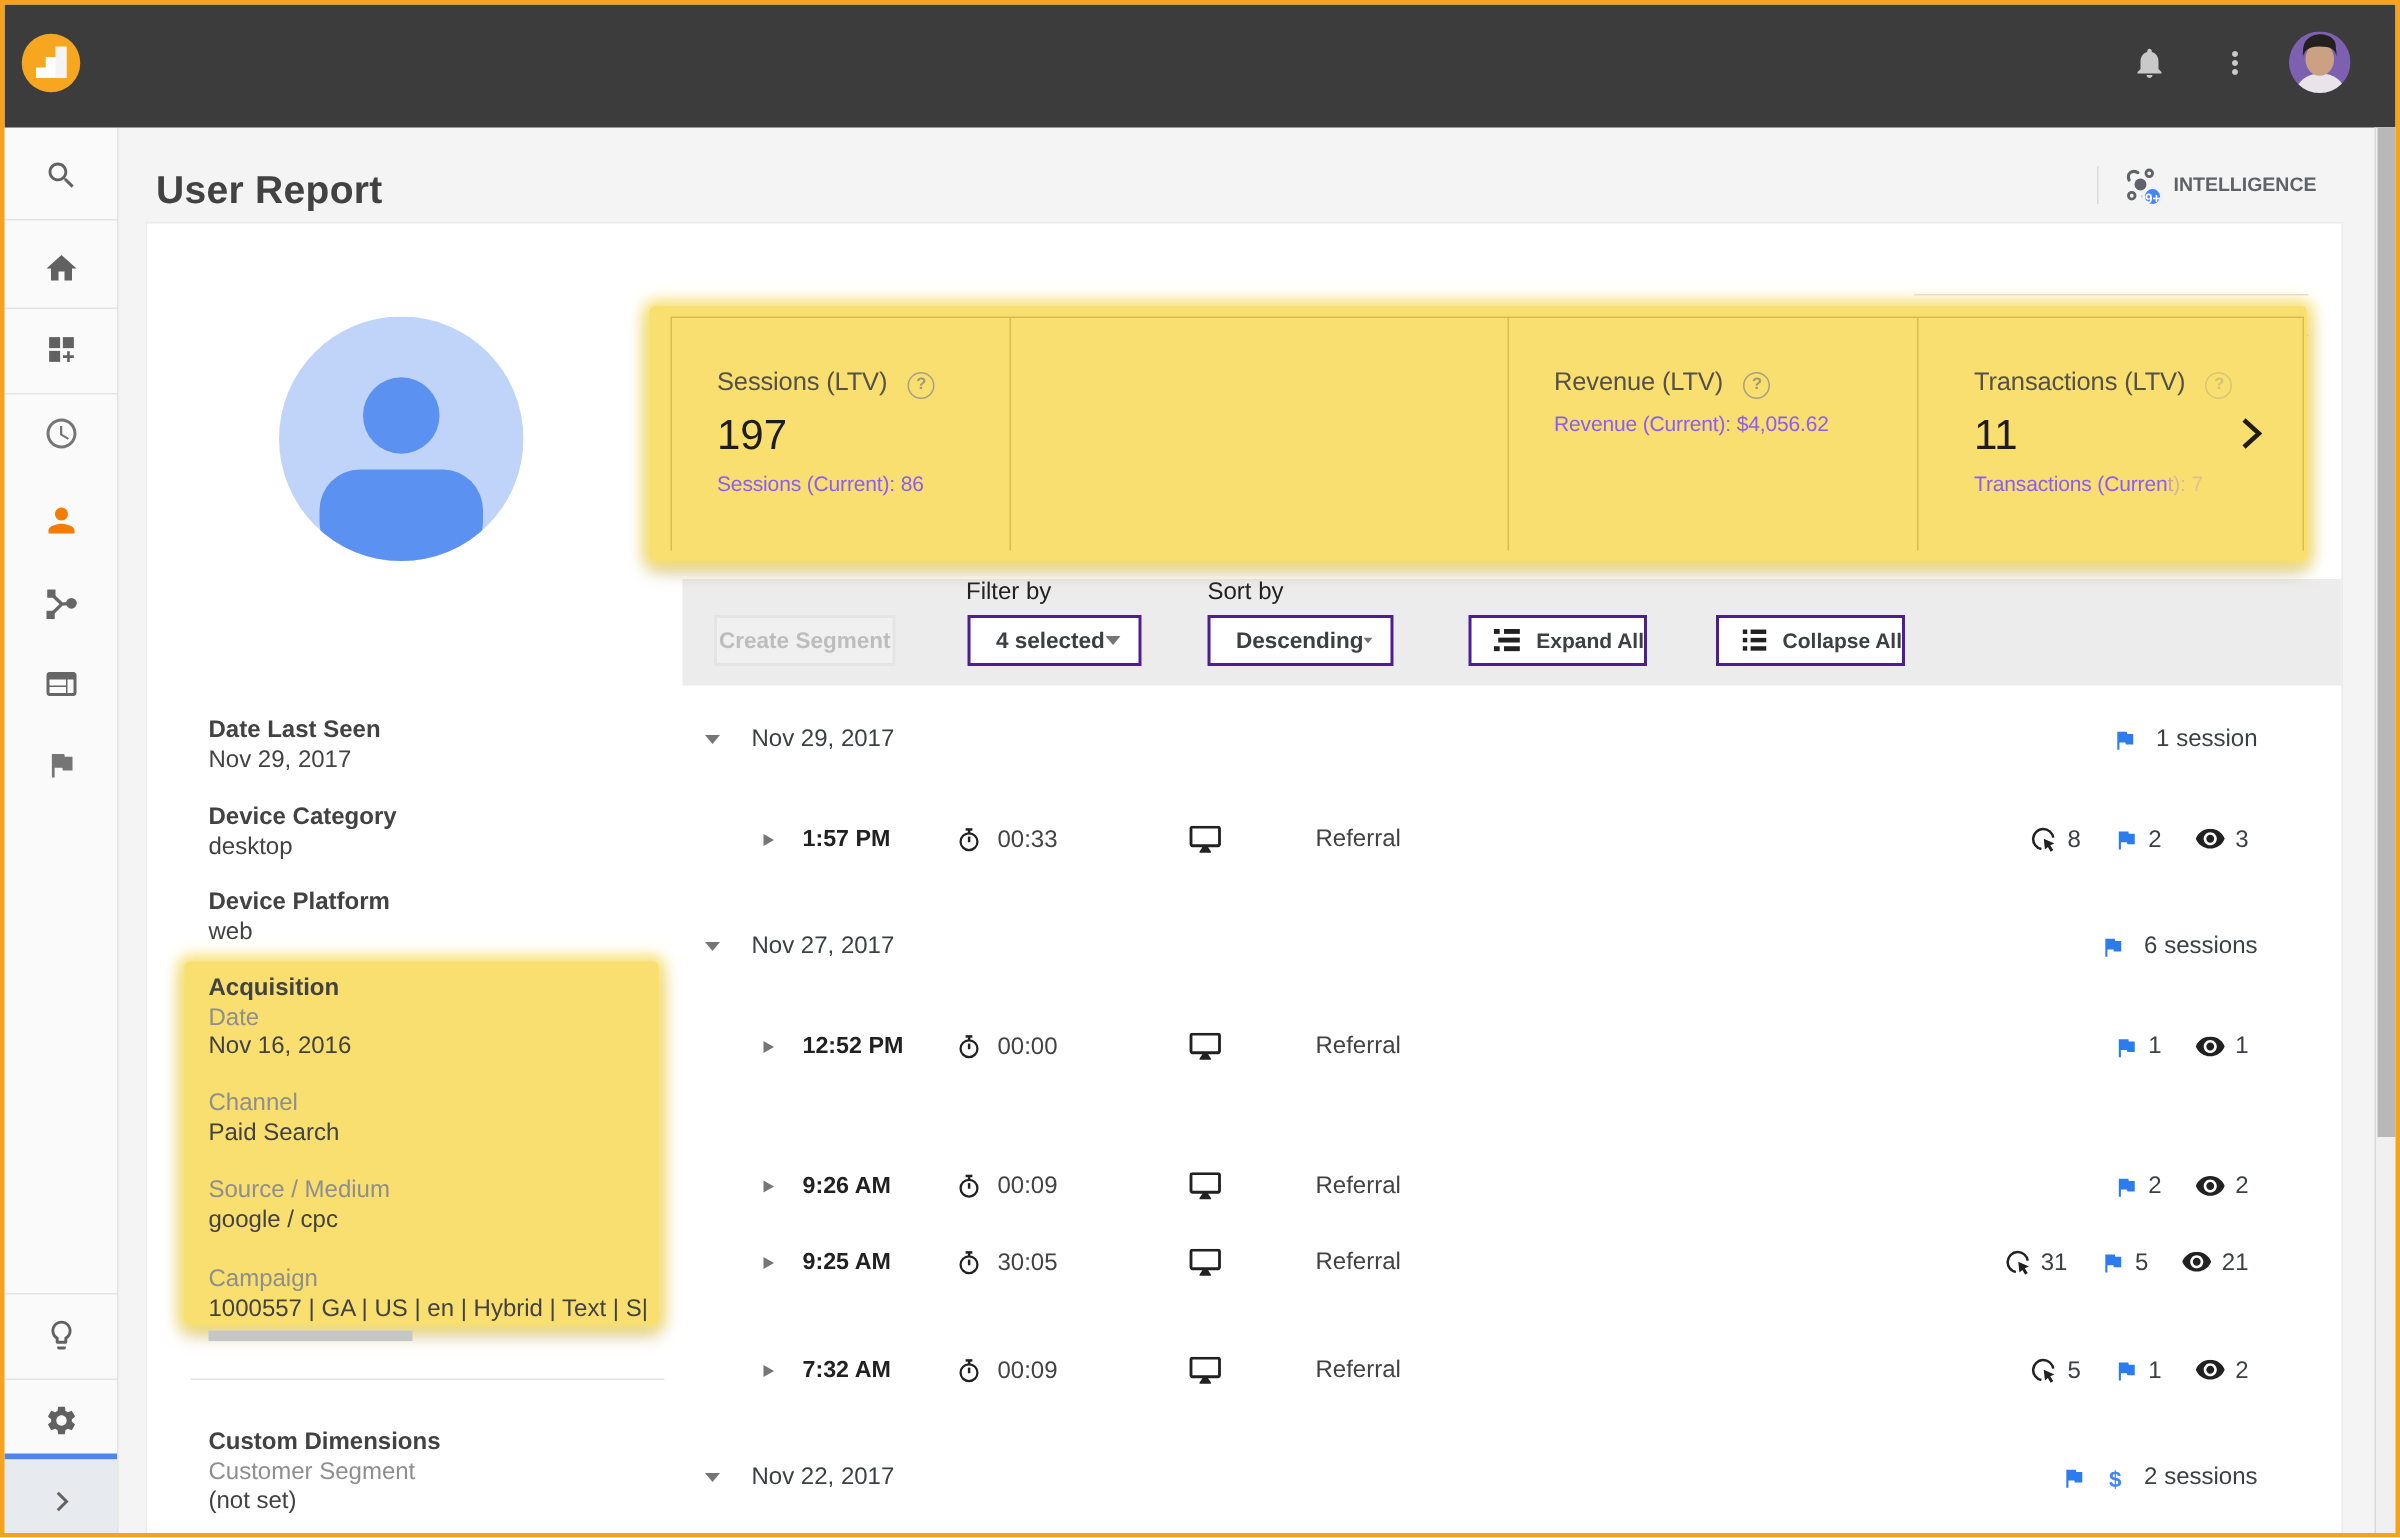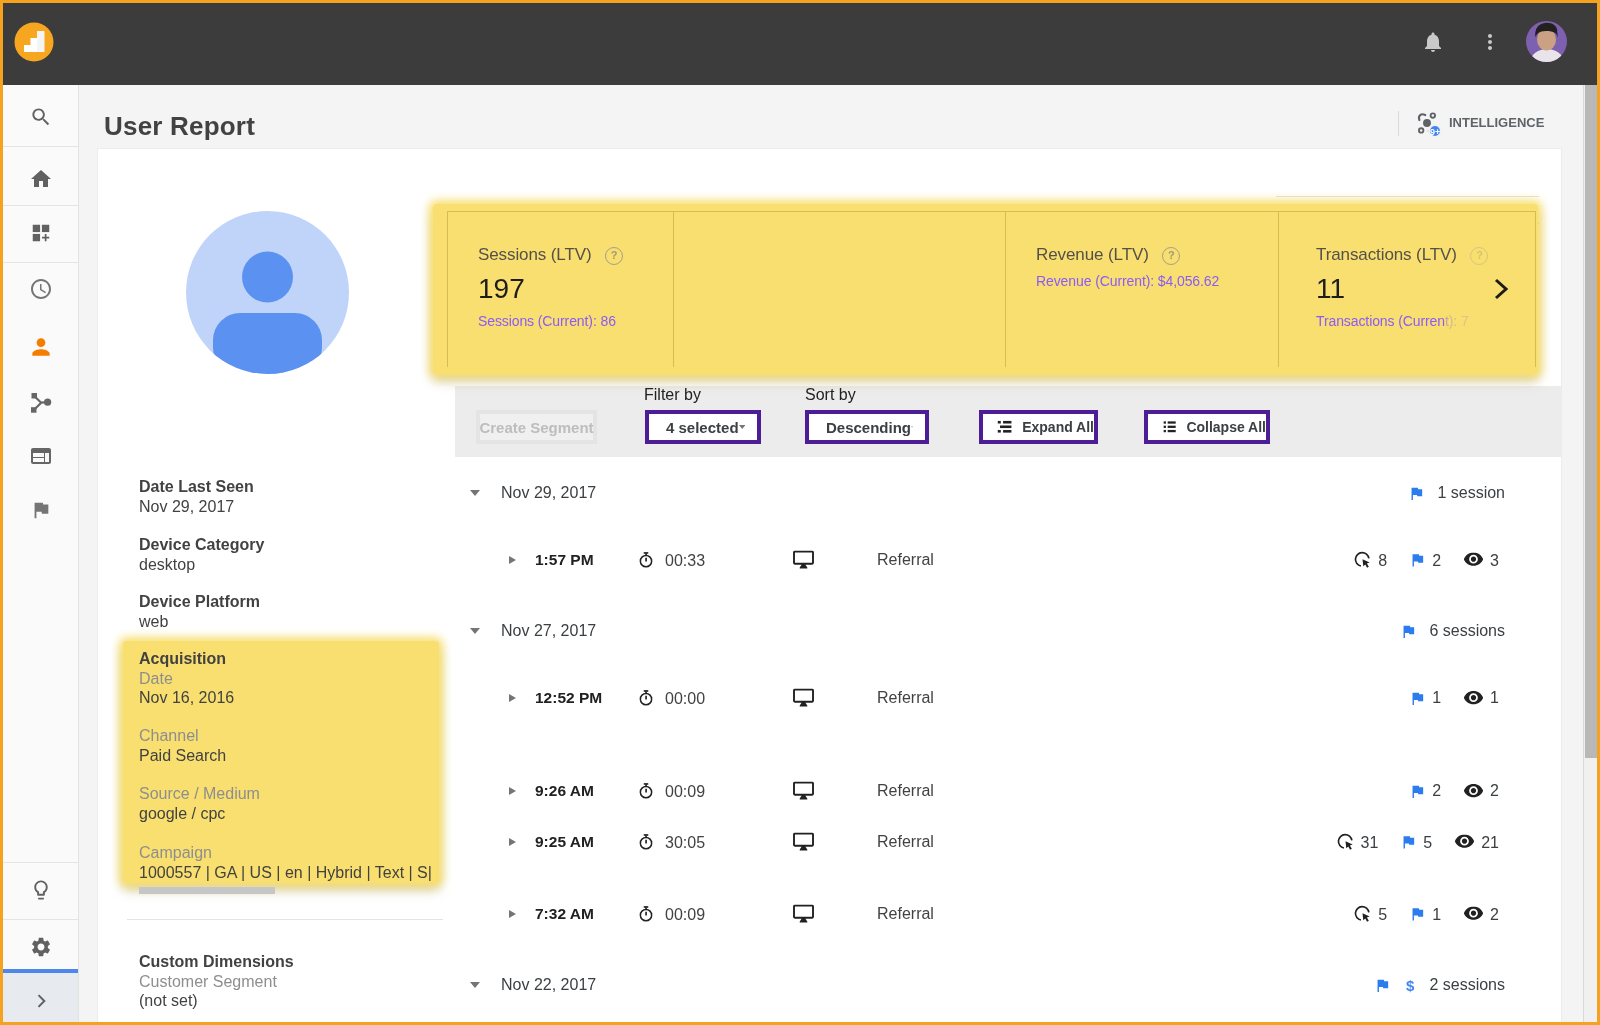--- a/index.html
+++ b/index.html
@@ -47,21 +47,21 @@
   
   .metrics { position:absolute; z-index:2; }
   .mcol { position:absolute; top:0; bottom:0; border-left:1px solid rgba(150,125,35,0.35); }
   .mlabel { font-size:17px; color:#55514a; letter-spacing:-0.1px; }
   .mvalue { font-size:28px; color:#1f1d1a; margin-top:8px;}
   .msub { font-size:14px; letter-spacing:-0.1px; color:#8b5cf6; margin-top:8px;}
   .qm { display:inline-block; width:18px; height:18px; border:1.5px solid #a79f87; border-radius:50%; color:#a09878; font-size:11px; text-align:center; line-height:15px; vertical-align:1px; margin-left:9px; font-weight:bold;}
 
   
   .filterbar { position:absolute; left:357px; top:237px; right:0; height:71px; background:#ececec; z-index:0; }
-  .fbtn { position:absolute; background:#fff; border:4px solid #4c1d95; height:34px; font-size:15px; font-weight:bold; color:#3c4043; display:flex; align-items:center; white-space:nowrap; }
+  .fbtn { position:absolute; background:#fff; border:2px solid #4c1d95; height:34px; font-size:15px; font-weight:bold; color:#3c4043; display:flex; align-items:center; white-space:nowrap; }
   .flabel { position:absolute; font-size:16px; color:#222; }
 
   
   .srow { position:absolute; left:358px; right:0; height:1px; }
   .gdate { position:absolute; left:45px; font-size:16px; color:#3c4043; transform:translateY(-50%); }
   .gright { position:absolute; right:56px; transform:translateY(-50%); display:flex; align-items:center; font-size:16px; color:#3c4043; }
   .stime { position:absolute; left:79px; transform:translateY(-50%); font-weight:bold; font-size:15.5px; color:#212121; }
   .sdur { position:absolute; left:181px; transform:translateY(-50%); font-size:16px; color:#424242; }
   .sref { position:absolute; left:421px; transform:translateY(-50%); font-size:16px; color:#424242; }
   .scnt { position:absolute; right:62px; transform:translateY(-50%); display:flex; align-items:center; font-size:16px; color:#3c4043; }

